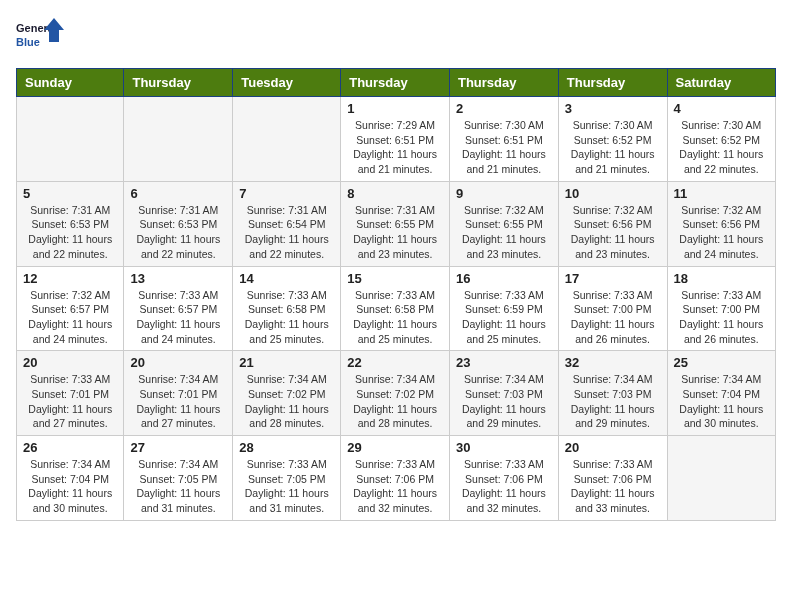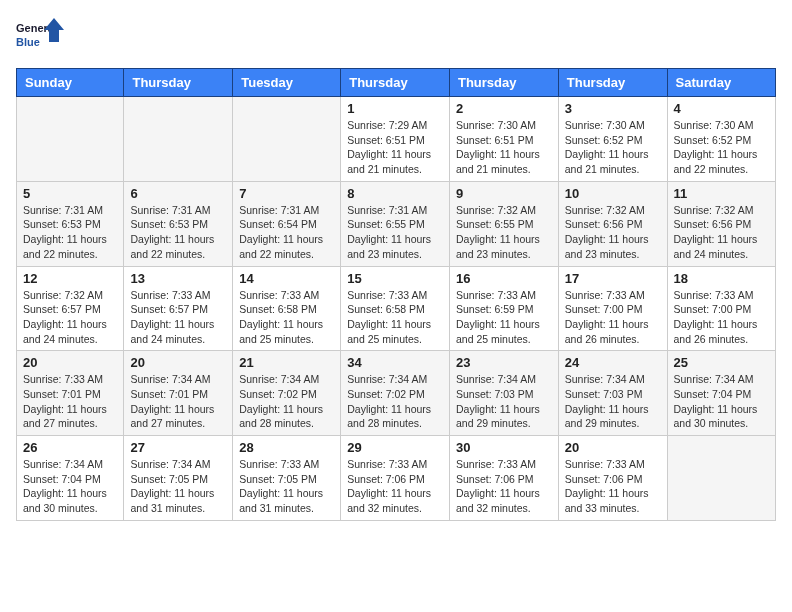--- a/index.html
+++ b/index.html
@@ -32,21 +32,21 @@
     .subtitle {
       font-size: 15px;
       color: #444;
     }
     .calendar {
       width: 100%;
       border-collapse: collapse;
       border: 1px solid #ccc;
     }
     .calendar th {
-      background-color: #3b82f6;
+      background-color: #4d7c0f;
       color: white;
       text-align: left;
       padding: 6px 8px;
       font-size: 13px;
       border: 1px solid #1a4080;
     }
     .calendar td {
       border: 1px solid #ccc;
       vertical-align: top;
       padding: 4px 6px;
@@ -61,20 +61,21 @@
     .day-number {
       font-size: 13px;
       font-weight: bold;
       color: #222;
       margin-bottom: 2px;
     }
     .day-info {
       color: #333;
       font-size: 10.5px;
       line-height: 1.4;
+      text-align: center;
     }
     .empty-cell {
       background: #f5f5f5 !important;
     }
     .calendar tbody tr:nth-child(odd) td {
       background: #ffffff;
     }
     .calendar tbody tr:nth-child(even) td {
       background: #f5f5f5;
     }
@@ -197,29 +198,29 @@
         </td>
         <td>
           <div class="day-number">20</div>
           <div class="day-info">Sunrise: 7:34 AM<br>Sunset: 7:01 PM<br>Daylight: 11 hours and 27 minutes.</div>
         </td>
         <td>
           <div class="day-number">21</div>
           <div class="day-info">Sunrise: 7:34 AM<br>Sunset: 7:02 PM<br>Daylight: 11 hours and 28 minutes.</div>
         </td>
         <td>
-          <div class="day-number">34</div>
+          <div class="day-number">22</div>
           <div class="day-info">Sunrise: 7:34 AM<br>Sunset: 7:02 PM<br>Daylight: 11 hours and 28 minutes.</div>
         </td>
         <td>
           <div class="day-number">23</div>
           <div class="day-info">Sunrise: 7:34 AM<br>Sunset: 7:03 PM<br>Daylight: 11 hours and 29 minutes.</div>
         </td>
         <td>
-          <div class="day-number">24</div>
+          <div class="day-number">32</div>
           <div class="day-info">Sunrise: 7:34 AM<br>Sunset: 7:03 PM<br>Daylight: 11 hours and 29 minutes.</div>
         </td>
         <td>
           <div class="day-number">25</div>
           <div class="day-info">Sunrise: 7:34 AM<br>Sunset: 7:04 PM<br>Daylight: 11 hours and 30 minutes.</div>
         </td>
       </tr>
       <tr>
         <td>
           <div class="day-number">26</div>

